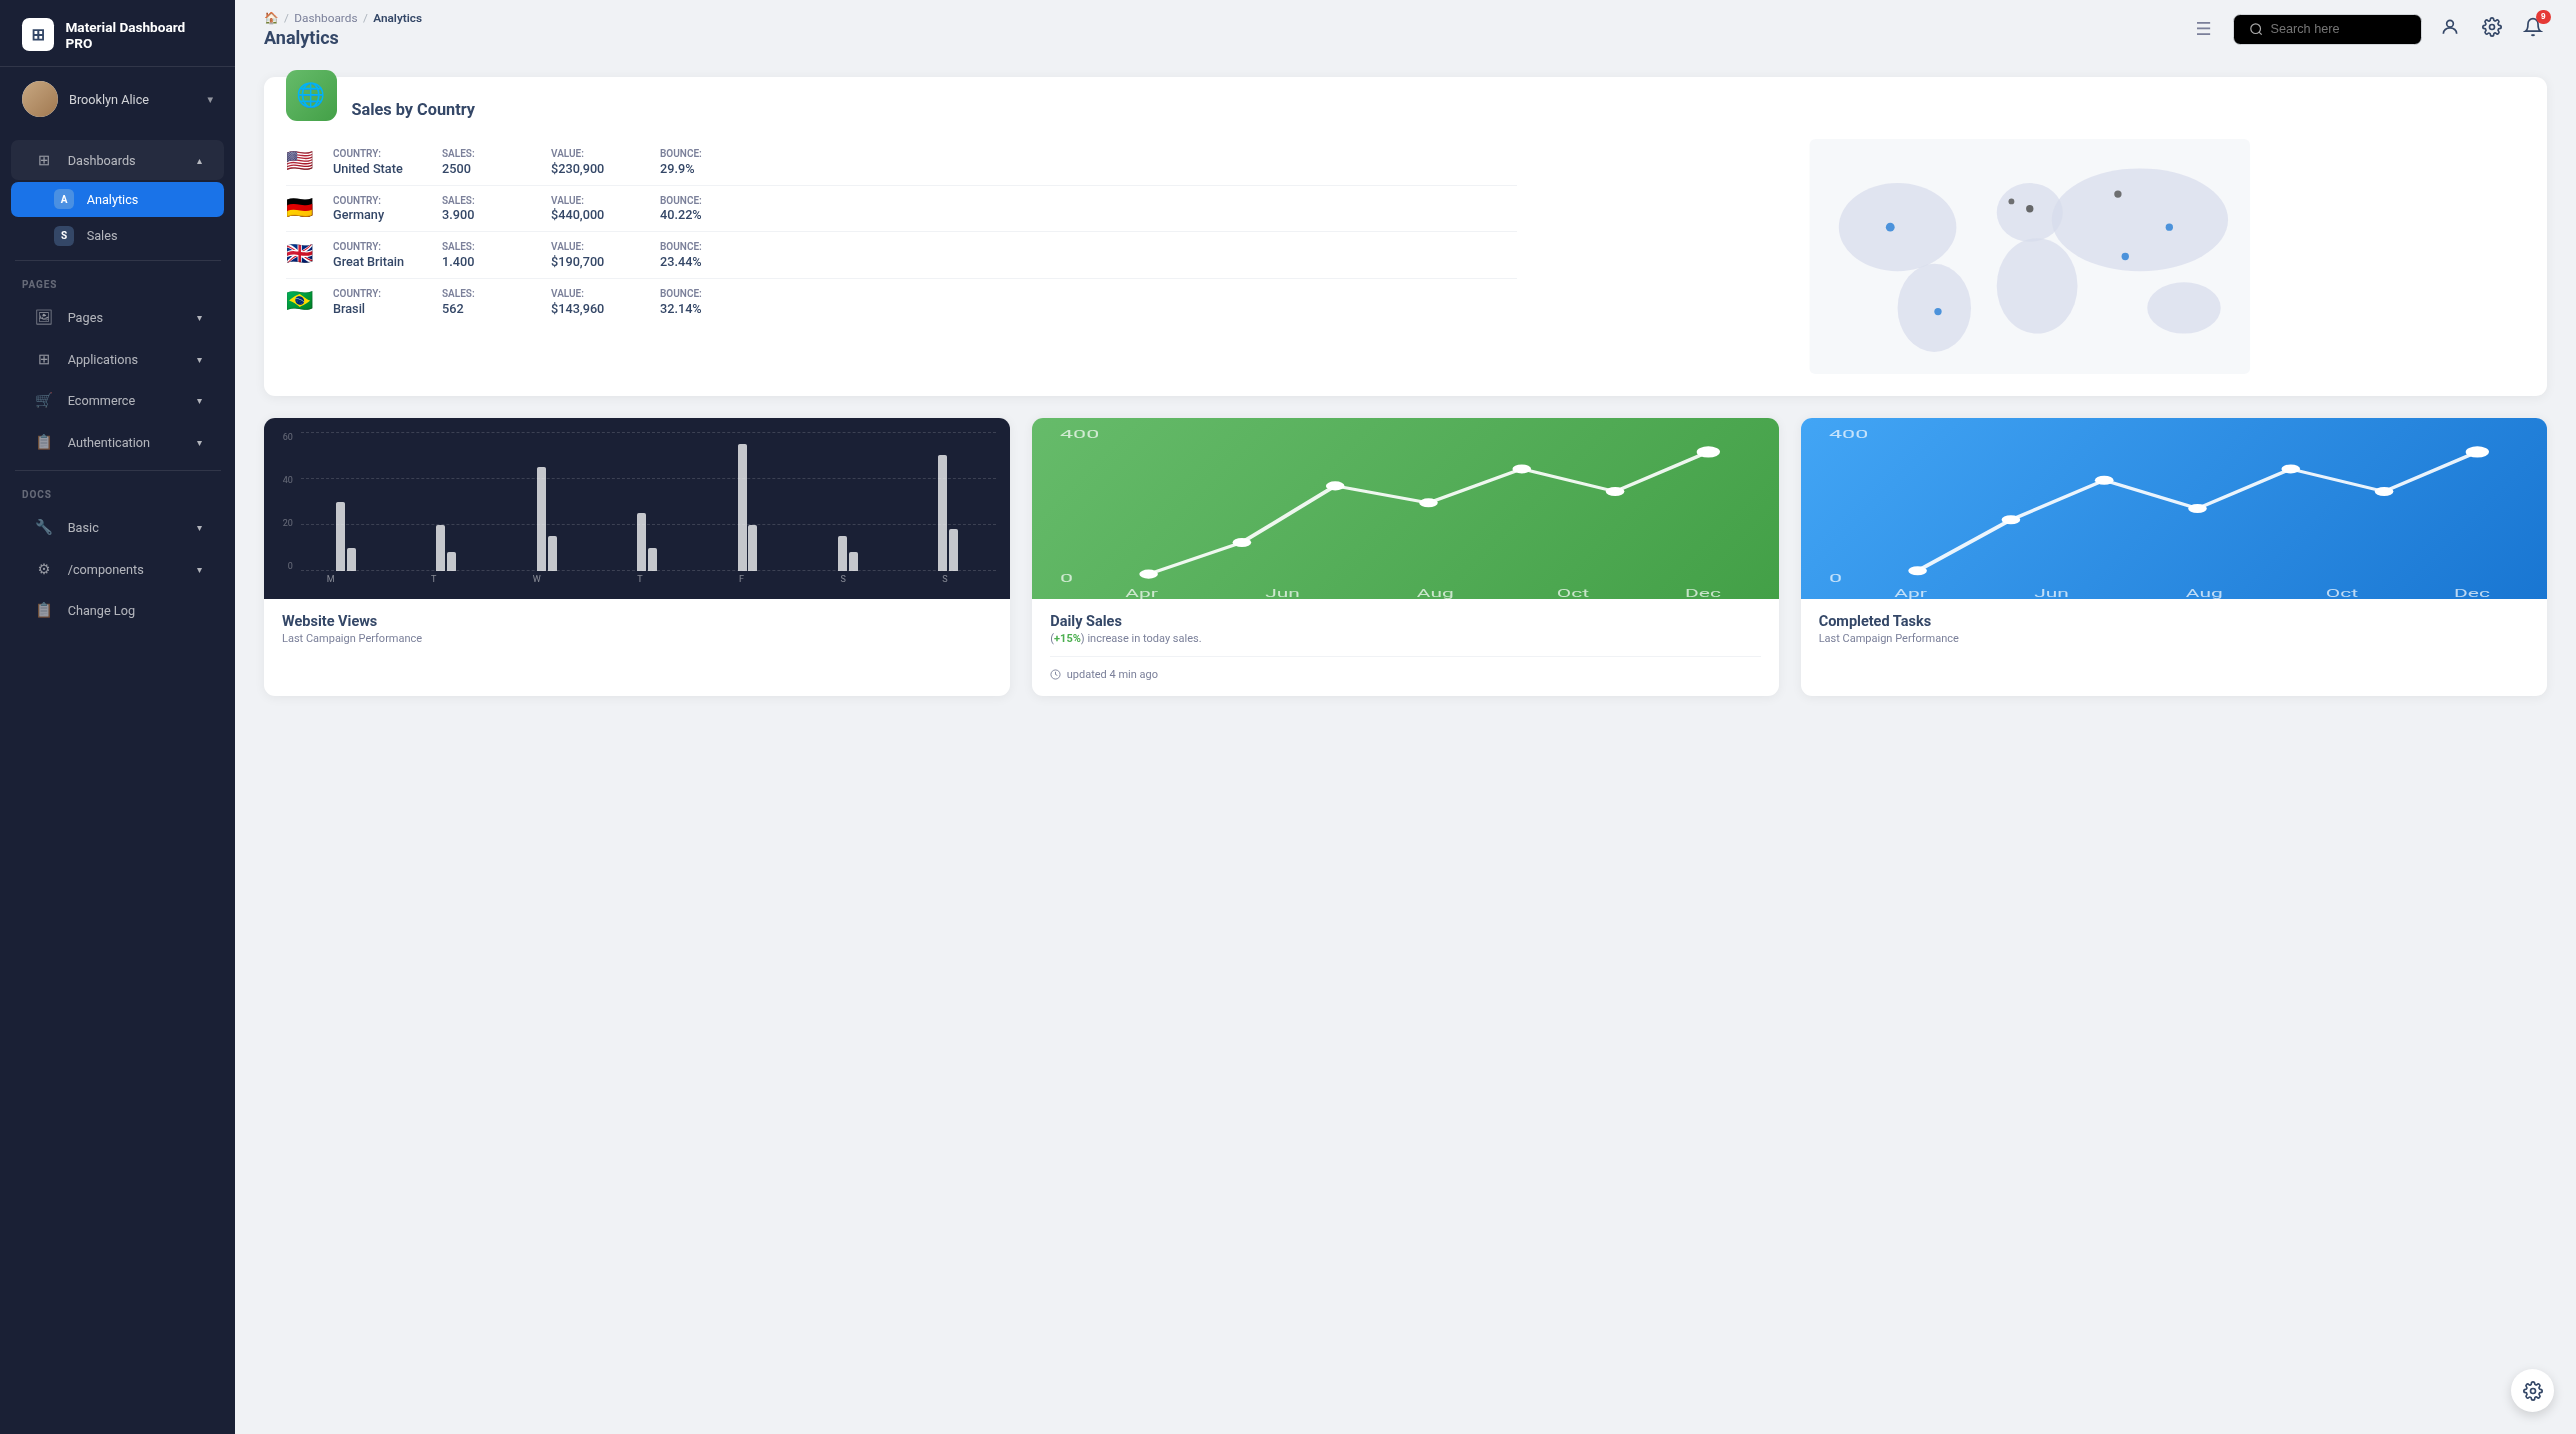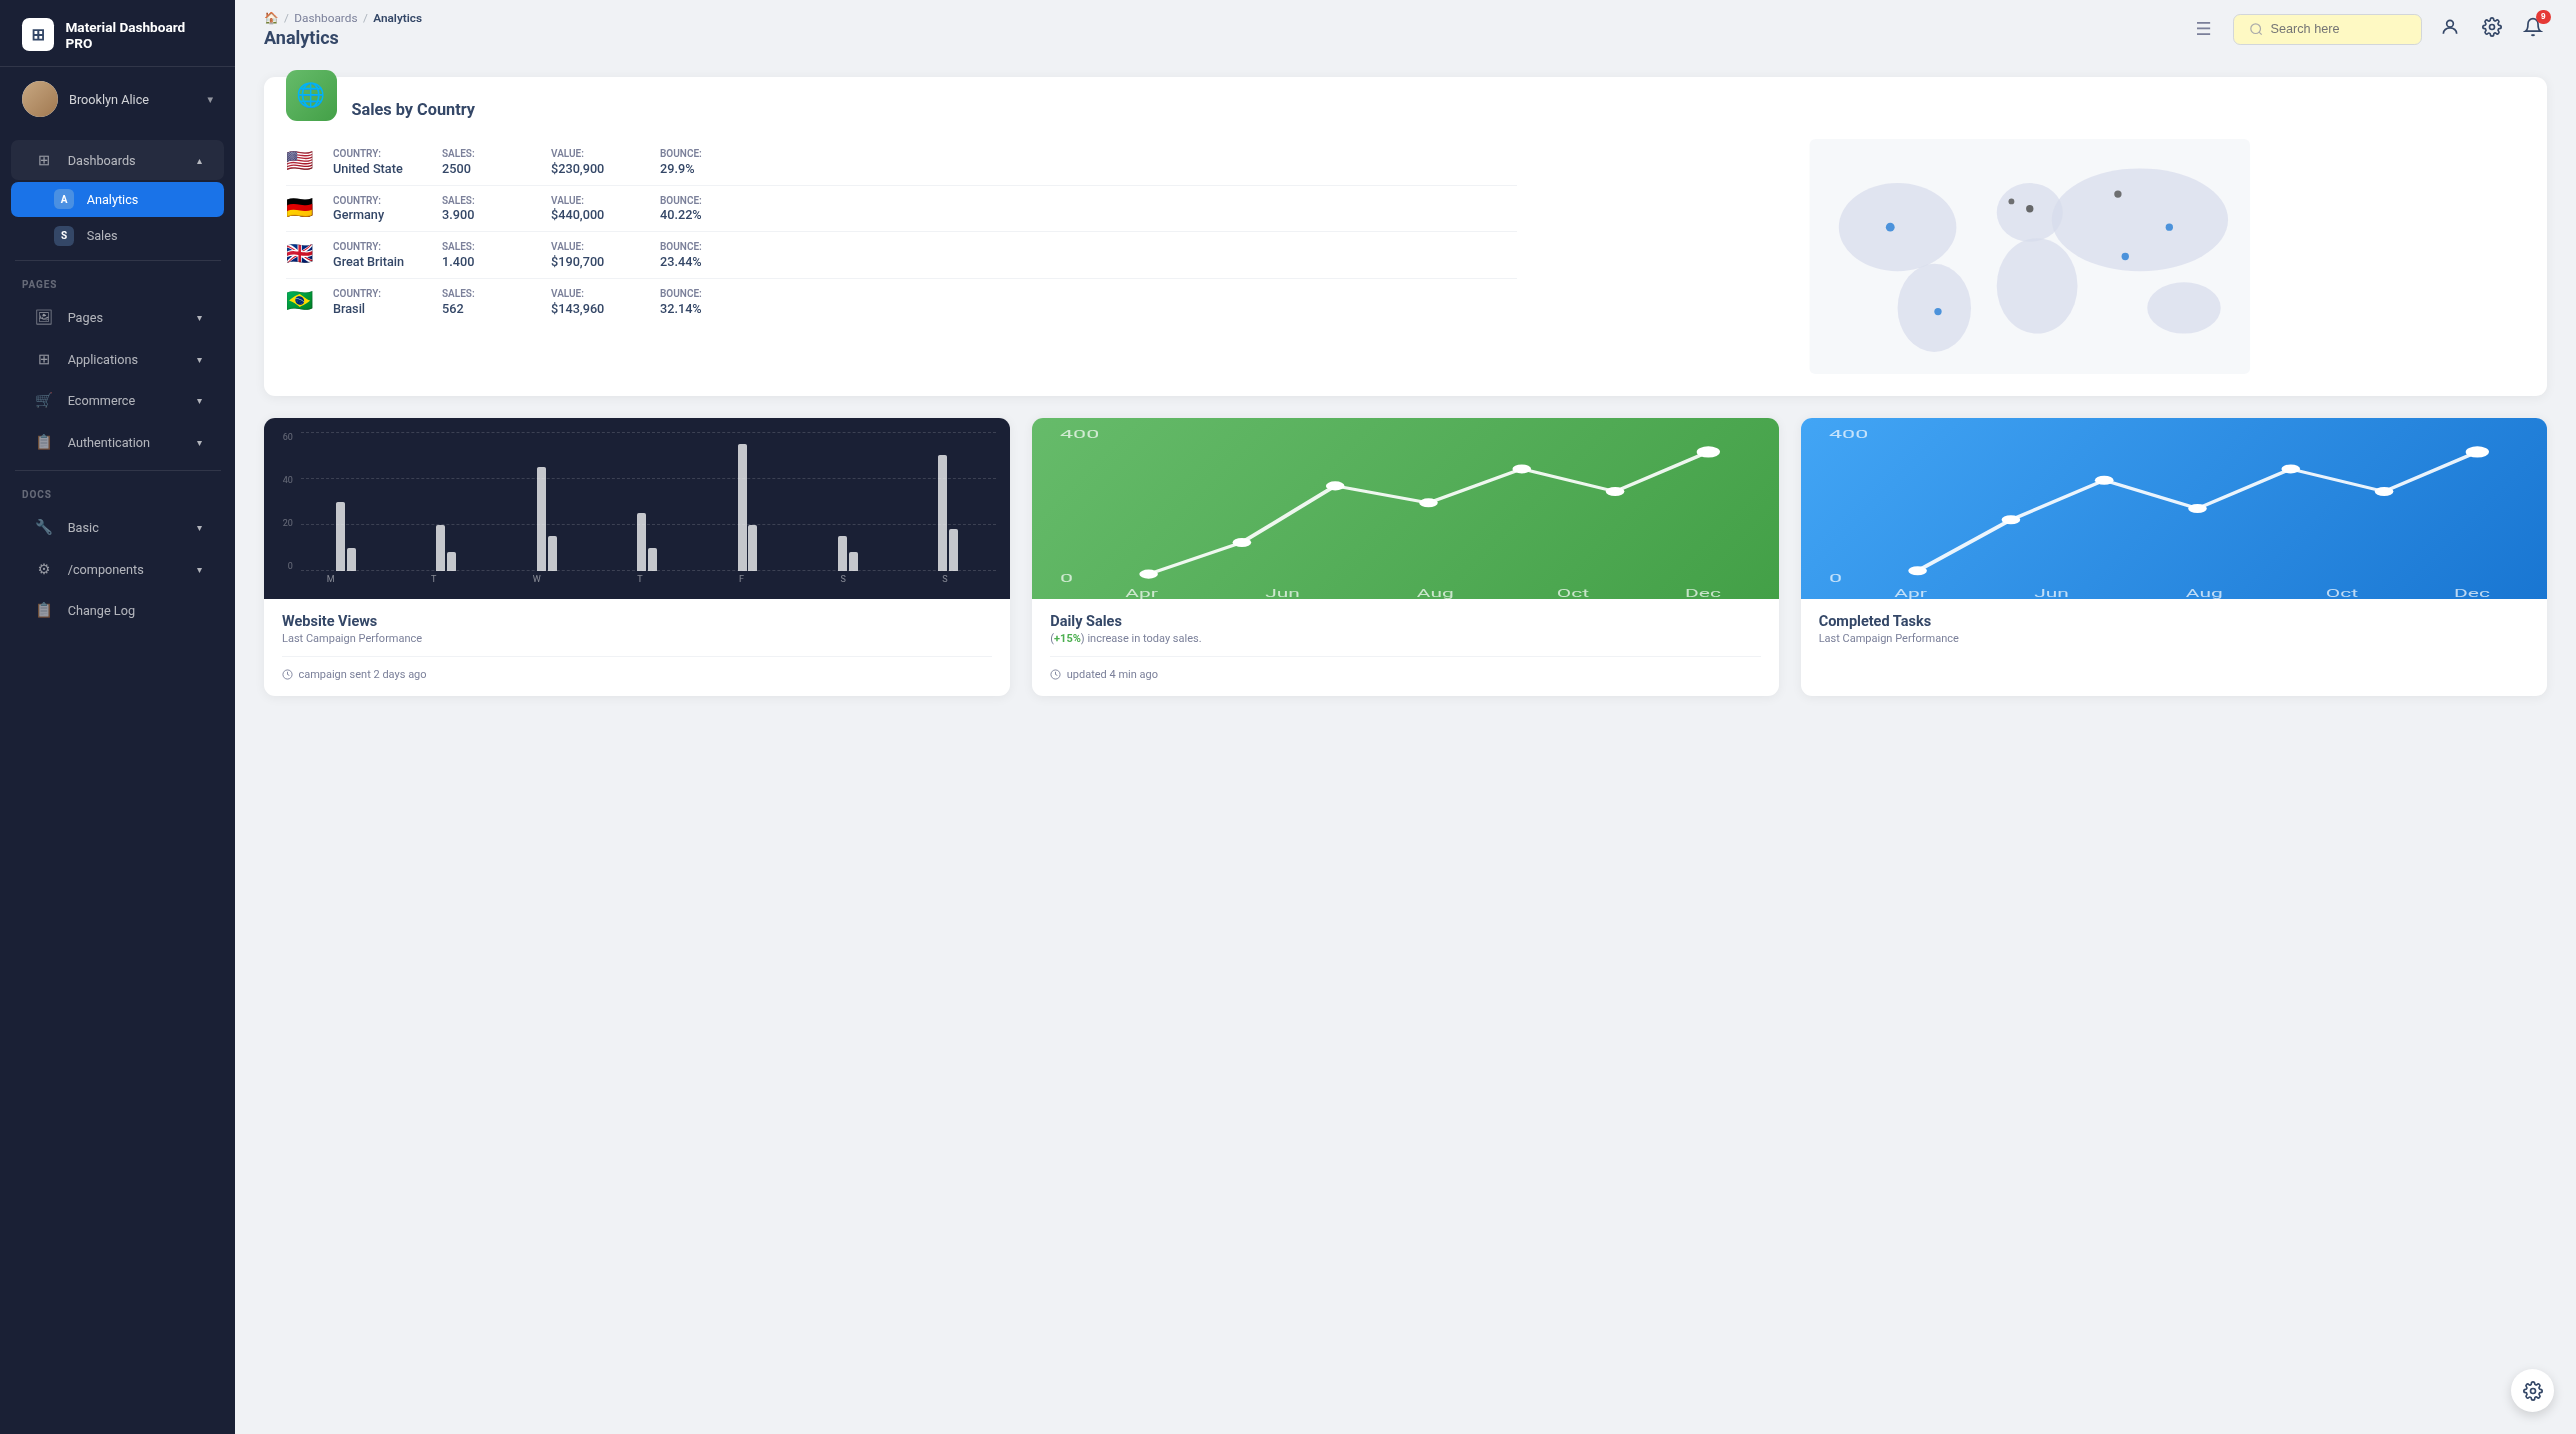--- a/index.html
+++ b/index.html
@@ -95,21 +95,21 @@
     .breadcrumb .sep { color: #adb5bd; }
     .breadcrumb .current { color: #344767; font-weight: 600; }
     .page-title { font-size: 18px; font-weight: 700; color: #344767; margin-top: 1.8px; }
     .topbar-left { flex: 1; }
     .menu-icon-btn {
       background: none; border: none; cursor: pointer;
       font-size: 18px; color: #7b809a; padding: 3.6px 7.2px;
     }
     .topbar-right { display: flex; align-items: center; gap: 14.5px; }
     .search-box {
-      background: #fef9c3; border: 0.9px solid #d2d6da; border-radius: 7.2px;
+      background: #000000; border: 0.9px solid #d2d6da; border-radius: 7.2px;
       padding: 7.2px 14.5px; display: flex; align-items: center; gap: 7.2px;
       min-width: 181px;
     }
     .search-input {
       border: none; outline: none; font-size: 12.7px; color: #7b809a;
       background: transparent; width: 136px;
     }
     .topbar-icon-btn {
       background: none; border: none; cursor: pointer;
       font-size: 18px; color: #344767; padding: 3.6px;
@@ -510,27 +510,20 @@
               <span>T</span>
               <span>F</span>
               <span>S</span>
               <span>S</span>
             </div>
           </div>
         </div>
         <div class="chart-bottom">
           <div class="chart-title">Website Views</div>
           <div class="chart-sub">Last Campaign Performance</div>
-          <div class="chart-footer">
-            <svg width="11" height="11" viewBox="0 0 24 24" fill="none" stroke="#7b809a" stroke-width="2">
-                <circle cx="12" cy="12" r="10"></circle>
-                <polyline points="12 6 12 12 16 14"></polyline>
-              </svg>
-            <span>campaign sent 2 days ago</span>
-          </div>
         </div>
       </div>
 
       <div class="chart-card">
         <div class="chart-top chart-top-green">
           <svg class="line-chart-svg" viewBox="0 0 320 160" preserveAspectRatio="none">
             <text x="12" y="18" font-size="10" fill="rgba(255,255,255,0.7)">400</text>
             <text x="12" y="145" font-size="10" fill="rgba(255,255,255,0.7)">0</text>
 
             <polyline points="50,138 90,110 130,60 170,75 210,45 250,65 290,30" fill="none" stroke="rgba(255,255,255,0.9)" stroke-width="2.5" stroke-linejoin="round"></polyline>

